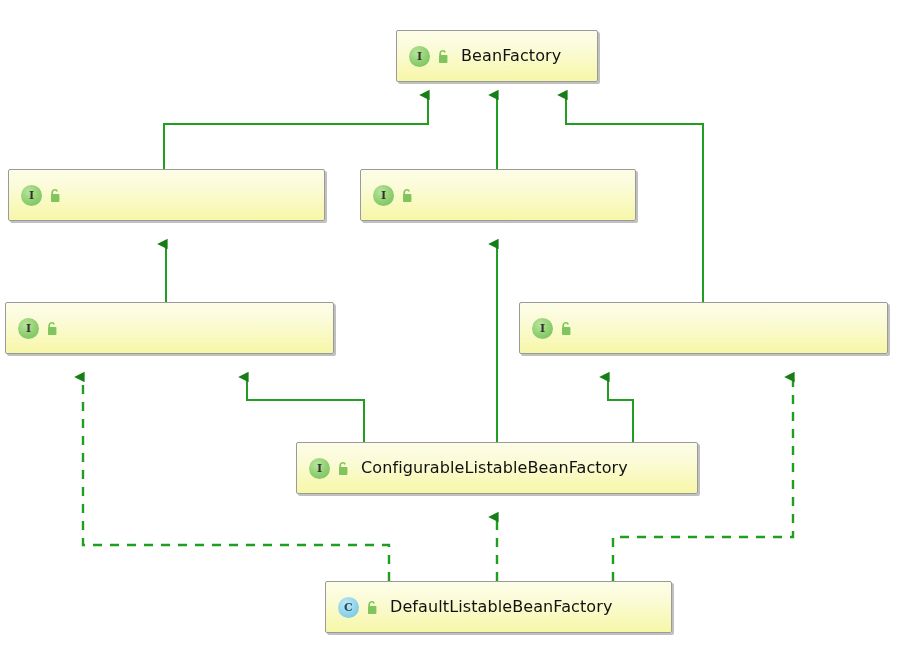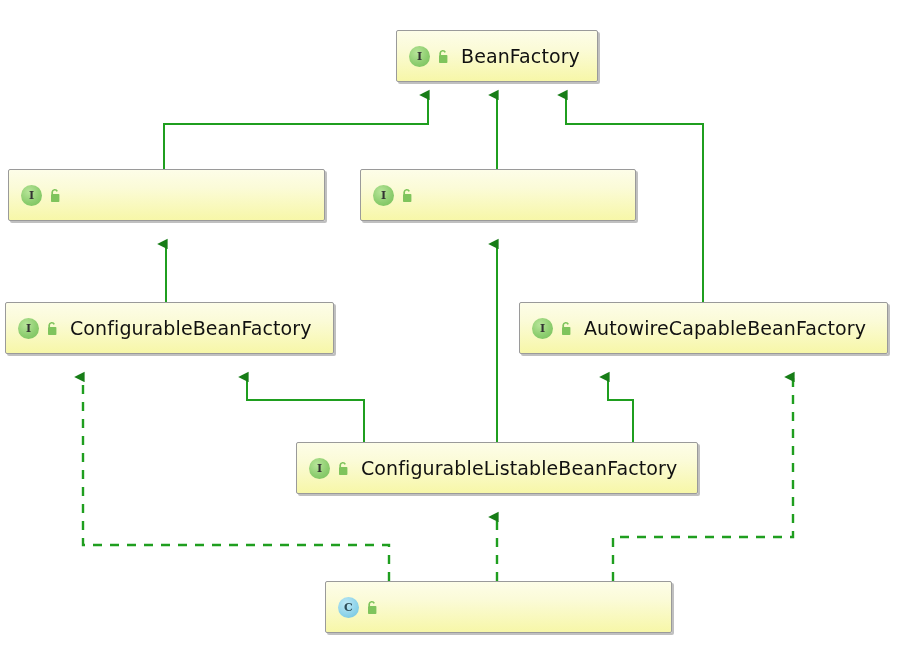--- a/index.html
+++ b/index.html
@@ -64,21 +64,21 @@
   }
   .lock-icon {
     width: 14px;
     height: 15px;
     margin-left: 6px;
     flex: 0 0 auto;
     position: relative;
   }
   .node-label {
     margin-left: 11px;
-    font-size: 19px;
+    font-size: 16px;
     color: #111111;
     white-space: nowrap;
     line-height: 1;
     letter-spacing: 0.1px;
   }
 </style>
 </head>
 <body>
 
 <div id="diagram">
@@ -157,34 +157,32 @@
   <div class="node" style="left:5px; top:302px; width:329px; height:52px;">
     <span class="node-icons">
       <span class="type-icon iface">I</span>
       <span class="lock-icon">
         <svg viewBox="0 0 14 15" width="14" height="15" xmlns="http://www.w3.org/2000/svg">
           <path d="M4.2 6.2 V4.0 a2.6 2.6 0 0 1 5.0 -0.6" fill="none" stroke="#7fc45c" stroke-width="1.7"></path>
           <rect x="3.0" y="6.0" width="8.4" height="8.0" rx="0.8" fill="#7fc45c"></rect>
         </svg>
       </span>
     </span>
-    <span class="node-label">ConfigurableBeanFactory</span>
   </div>
 
   <div class="node" style="left:519px; top:302px; width:369px; height:52px;">
     <span class="node-icons">
       <span class="type-icon iface">I</span>
       <span class="lock-icon">
         <svg viewBox="0 0 14 15" width="14" height="15" xmlns="http://www.w3.org/2000/svg">
           <path d="M4.2 6.2 V4.0 a2.6 2.6 0 0 1 5.0 -0.6" fill="none" stroke="#7fc45c" stroke-width="1.7"></path>
           <rect x="3.0" y="6.0" width="8.4" height="8.0" rx="0.8" fill="#7fc45c"></rect>
         </svg>
       </span>
     </span>
-    <span class="node-label">AutowireCapableBeanFactory</span>
   </div>
 
   <div class="node" style="left:296px; top:442px; width:402px; height:52px;">
     <span class="node-icons">
       <span class="type-icon iface">I</span>
       <span class="lock-icon">
         <svg viewBox="0 0 14 15" width="14" height="15" xmlns="http://www.w3.org/2000/svg">
           <path d="M4.2 6.2 V4.0 a2.6 2.6 0 0 1 5.0 -0.6" fill="none" stroke="#7fc45c" stroke-width="1.7"></path>
           <rect x="3.0" y="6.0" width="8.4" height="8.0" rx="0.8" fill="#7fc45c"></rect>
         </svg>
@@ -196,15 +194,16 @@
   <div class="node" style="left:325px; top:581px; width:347px; height:52px;">
     <span class="node-icons">
       <span class="type-icon cls">C</span>
       <span class="lock-icon">
         <svg viewBox="0 0 14 15" width="14" height="15" xmlns="http://www.w3.org/2000/svg">
           <path d="M4.2 6.2 V4.0 a2.6 2.6 0 0 1 5.0 -0.6" fill="none" stroke="#7fc45c" stroke-width="1.7"></path>
           <rect x="3.0" y="6.0" width="8.4" height="8.0" rx="0.8" fill="#7fc45c"></rect>
         </svg>
       </span>
     </span>
+    <span class="node-label">DefaultListableBeanFactory</span>
   </div>
 
 </div>
 
 </body></html>

